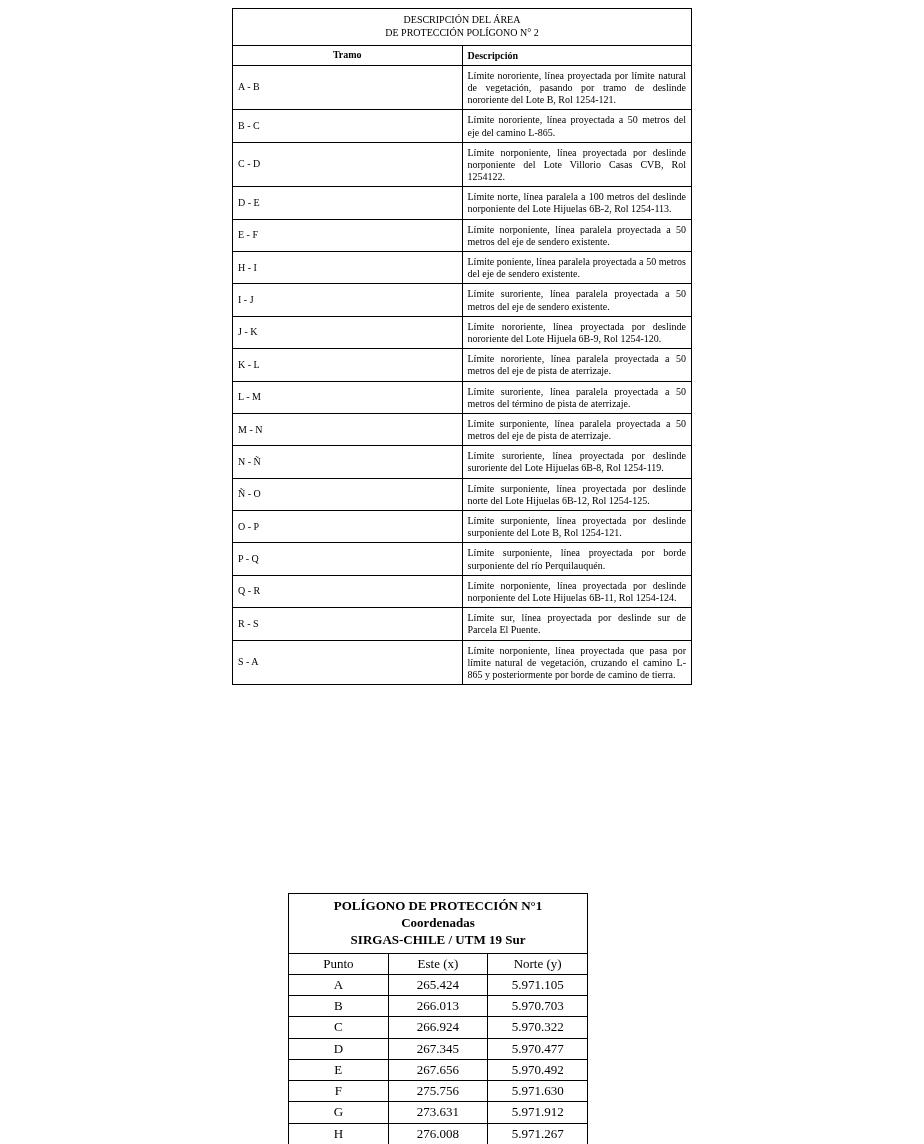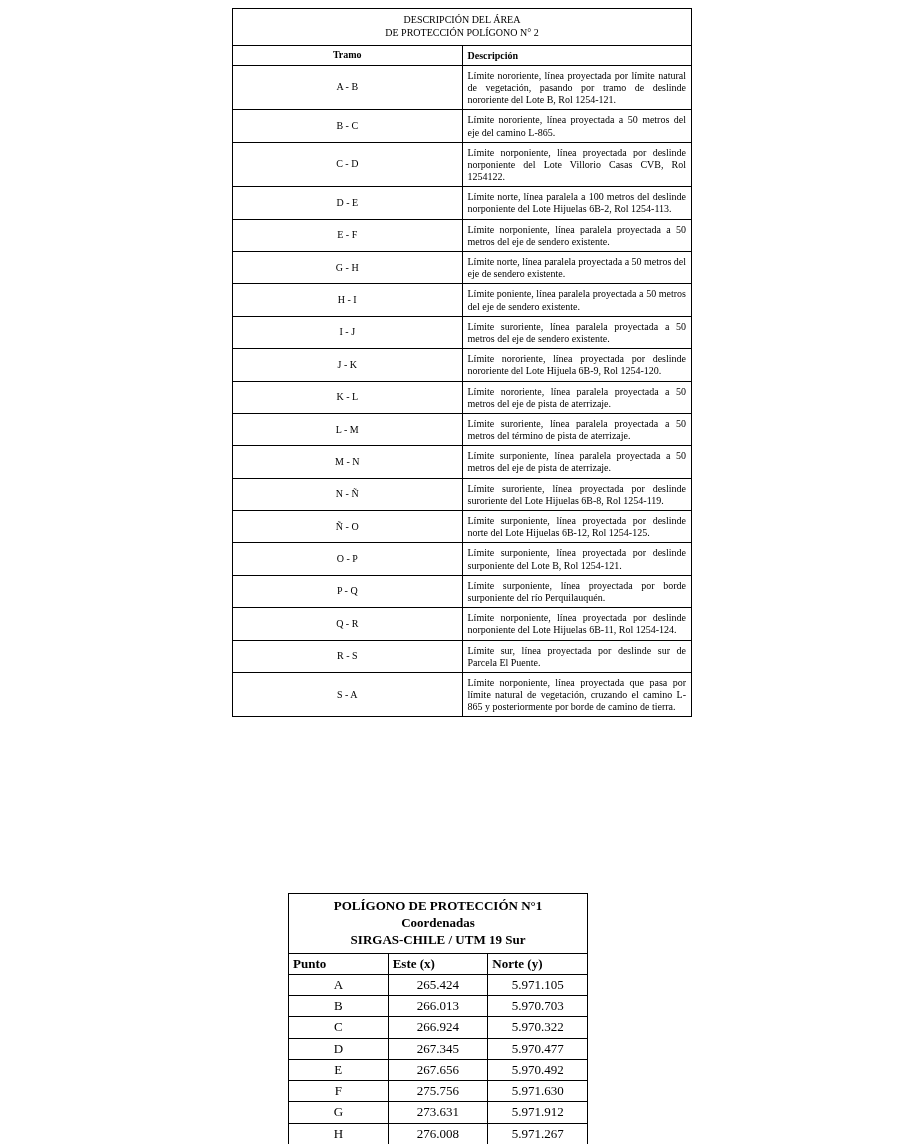--- a/index.html
+++ b/index.html
@@ -41,21 +41,21 @@
     vertical-align: middle;
     font-weight: normal;
   }
   table.desc-table .title-cell {
     text-align: center;
     padding: 5px 6px 5px 6px;
     line-height: 1.28;
   }
   table.desc-table .col-tramo {
     width: 76px;
-    text-align: center;
+    text-align: left;
     vertical-align: middle;
   }
   table.desc-table .col-desc {
     text-align: justify;
     text-justify: inter-word;
     vertical-align: top;
     padding-top: 4px;
   }
   table.desc-table .hdr td {
     text-align: left;
@@ -86,22 +86,22 @@
     text-align: center;
     vertical-align: middle;
   }
   table.coord-table .coord-title {
     text-align: center;
     font-weight: bold;
     padding: 4px 4px 4px 4px;
     line-height: 1.3;
   }
   table.coord-table .coord-head td {
-    text-align: left;
-    font-weight: bold;
+    text-align: center;
+    font-weight: normal;
   }
   table.coord-table .c-punto { width: 92px; }
   table.coord-table .c-este  { width: 144px; }
   table.coord-table .c-norte { width: 144px; }
 </style>
 </head>
 <body>
 
 <div class="doc-wrap">
 
@@ -132,24 +132,20 @@
       </tr>
       <tr>
         <td class="col-tramo">D - E</td>
         <td class="col-desc">Límite norte, línea paralela a 100 metros del deslinde norponiente del Lote Hijuelas 6B-2, Rol 1254-113.</td>
       </tr>
       <tr>
         <td class="col-tramo">E - F</td>
         <td class="col-desc">Límite norponiente, línea paralela proyectada a 50 metros del eje de sendero existente.</td>
       </tr>
       <tr>
-        <td class="col-tramo">G - H</td>
-        <td class="col-desc">Límite norte, línea paralela proyectada a 50 metros del eje de sendero existente.</td>
-      </tr>
-      <tr>
         <td class="col-tramo">H - I</td>
         <td class="col-desc">Límite poniente, línea paralela proyectada a 50 metros del eje de sendero existente.</td>
       </tr>
       <tr>
         <td class="col-tramo">I - J</td>
         <td class="col-desc">Límite suroriente, línea paralela proyectada a 50 metros del eje de sendero existente.</td>
       </tr>
       <tr>
         <td class="col-tramo">J - K</td>
         <td class="col-desc">Límite nororiente, línea proyectada por deslinde nororiente del Lote Hijuela 6B-9, Rol 1254-120.</td>

